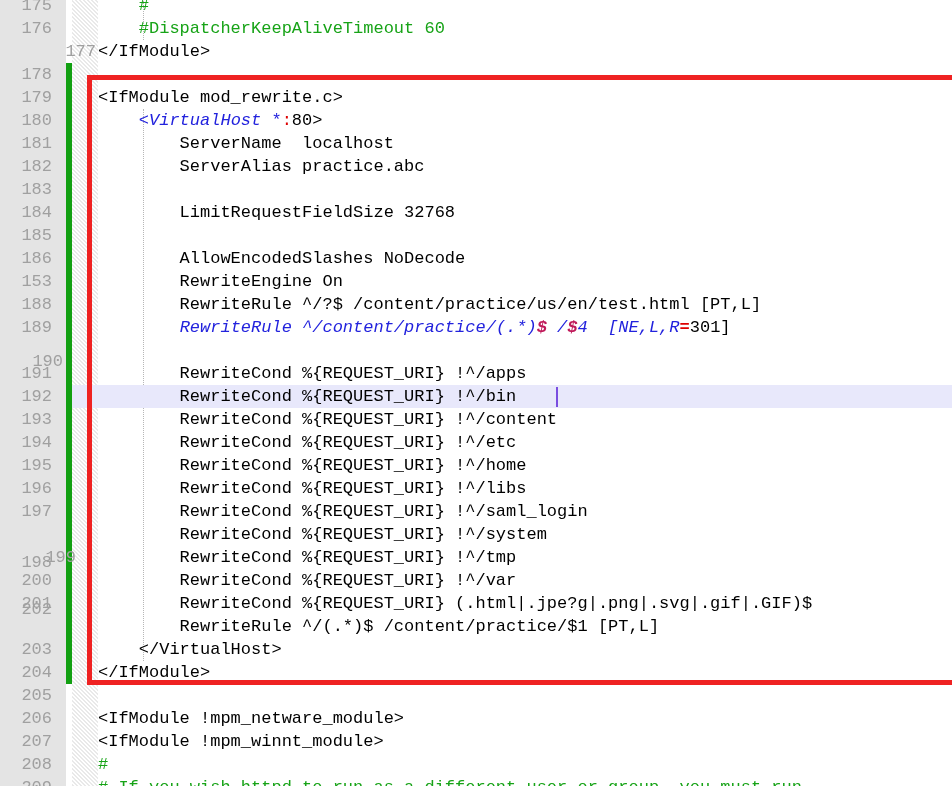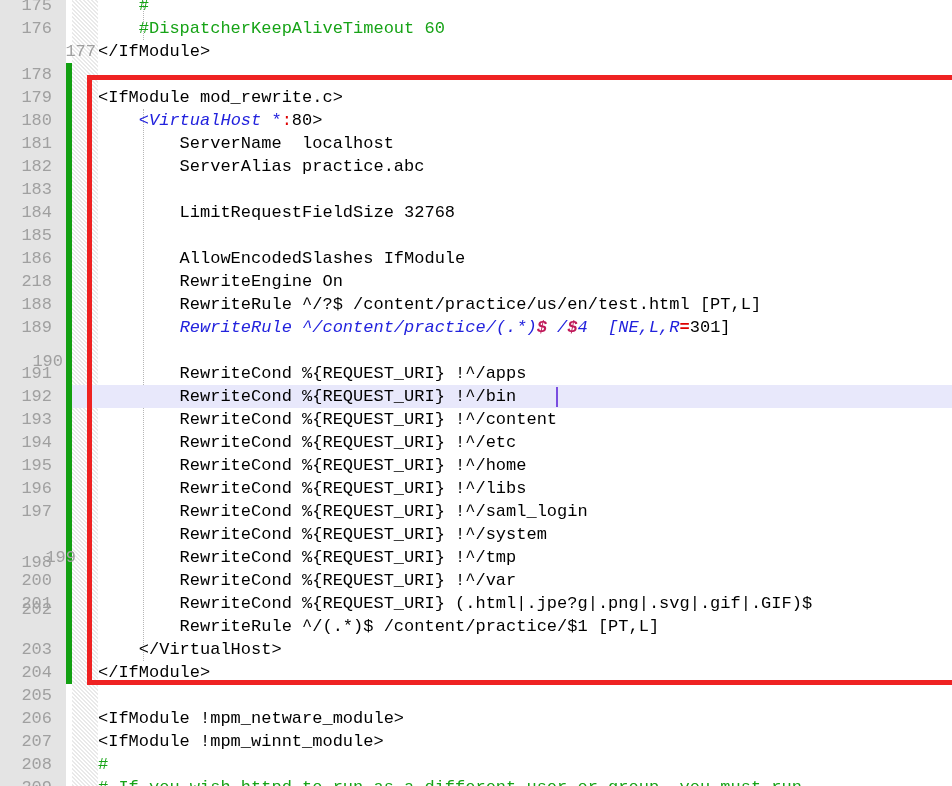--- a/index.html
+++ b/index.html
@@ -105,22 +105,22 @@
       <div class="row" style="top: 132px;"><span class="c-plain">        ServerName  localhost</span></div>
       <div class="lnum" style="top: 155px;">182</div>
       <div class="row" style="top: 155px;"><span class="c-plain">        ServerAlias practice.abc</span></div>
       <div class="lnum" style="top: 178px;">183</div>
       <div class="row" style="top: 178px;"></div>
       <div class="lnum" style="top: 201px;">184</div>
       <div class="row" style="top: 201px;"><span class="c-plain">        LimitRequestFieldSize 32768</span></div>
       <div class="lnum" style="top: 224px;">185</div>
       <div class="row" style="top: 224px;"></div>
       <div class="lnum" style="top: 247px;">186</div>
-      <div class="row" style="top: 247px;"><span class="c-plain">        AllowEncodedSlashes IfModule</span></div>
-      <div class="lnum" style="top: 270px;">218</div>
+      <div class="row" style="top: 247px;"><span class="c-plain">        AllowEncodedSlashes NoDecode</span></div>
+      <div class="lnum" style="top: 270px;">153</div>
       <div class="row" style="top: 270px;"><span class="c-plain">        RewriteEngine On</span></div>
       <div class="lnum" style="top: 293px;">188</div>
       <div class="row" style="top: 293px;"><span class="c-plain">        RewriteRule ^/?$ /content/practice/us/en/test.html [PT,L]</span></div>
       <div class="lnum" style="top: 316px;">189</div>
       <div class="row" style="top: 316px;"><span class="c-plain">        </span><span class="c-blueit">RewriteRule ^/content/practice/(.*)</span><span class="c-dollar">$</span><span class="c-blueit"> /</span><span class="c-dollar">$</span><span class="c-blueit">4  [NE,L,R</span><span class="c-redb">=</span><span class="c-plain">301]</span></div>
       <div class="lnum" style="top: 350px; padding-left: 11px;">190</div>
       <div class="row" style="top: 339px;"></div>
       <div class="lnum" style="top: 362px;">191</div>
       <div class="row" style="top: 362px;"><span class="c-plain">        RewriteCond %{REQUEST_URI} !^/apps</span></div>
       <div class="cur-line" style="top: 385px;"></div>

